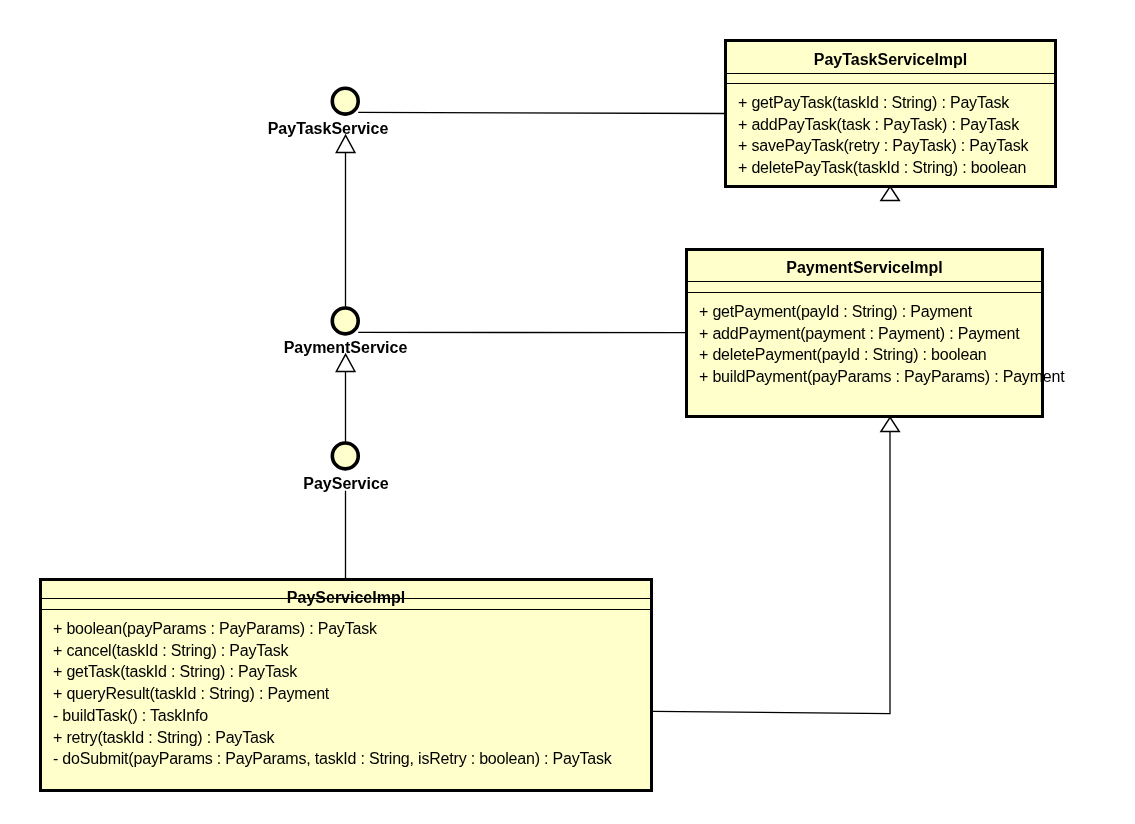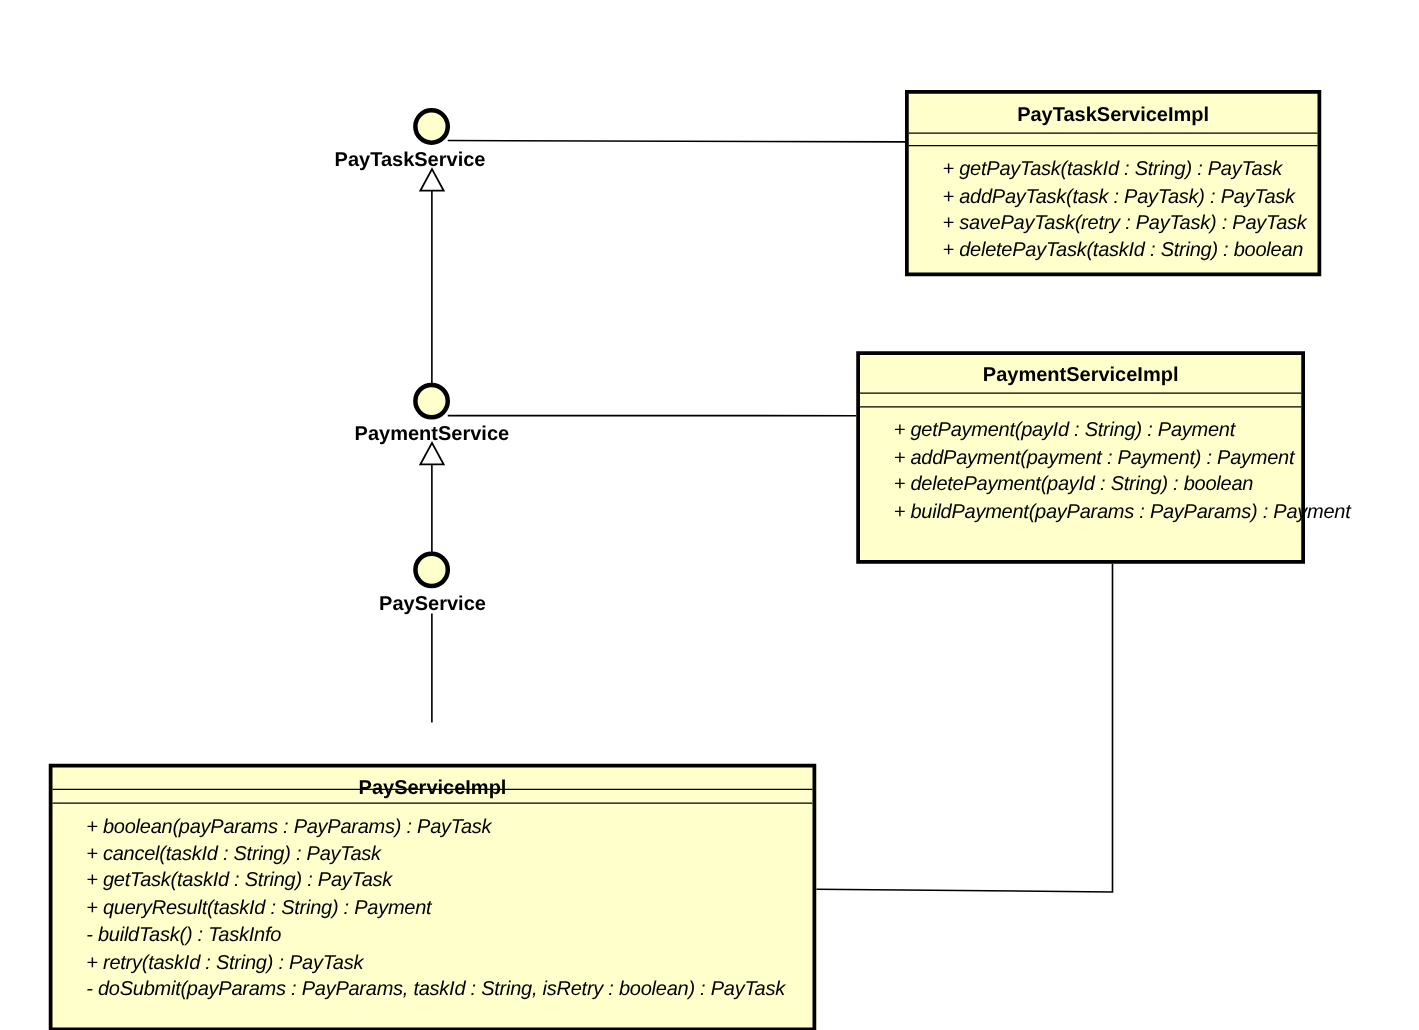--- a/index.html
+++ b/index.html
@@ -1,22 +1,22 @@
 <!DOCTYPE html>
 <html><head>
 <meta charset="utf-8">
 <style>
   html,body{margin:0;padding:0;background:#ffffff;}
   #canvas{position:relative;width:1135px;height:824px;background:#ffffff;overflow:hidden;
     font-family:"Liberation Sans",sans-serif;-webkit-font-smoothing:antialiased;}
-  .uml-class{position:absolute;box-sizing:border-box;background:#ffffcc;border:3px solid #000;margin-top:33px;}
+  .uml-class{position:absolute;box-sizing:border-box;background:#ffffcc;border:3px solid #000;}
   .uml-title{box-sizing:border-box;border-bottom:1px solid #000;
     font-weight:bold;font-size:16px;color:#000;text-align:center;line-height:34px;}
   .uml-attrs{box-sizing:border-box;border-bottom:1px solid #000;}
-  .uml-ops{box-sizing:border-box;padding:8px 0 0 27px;font-style:italic;}
+  .uml-ops{box-sizing:border-box;padding:8px 0 0 11px;}
   .op{font-size:16px;line-height:21.7px;letter-spacing:-0.20px;color:#000;white-space:nowrap;}
   .iface-label{position:absolute;font-weight:bold;font-size:16px;color:#000;white-space:nowrap;text-align:center;}
   svg.edges{position:absolute;left:0;top:0;width:1135px;height:824px;}
 </style>
 </head>
 <body>
 
 <div id="canvas">
 
   <svg class="edges" viewBox="0 0 1135 824" shape-rendering="geometricPrecision">

